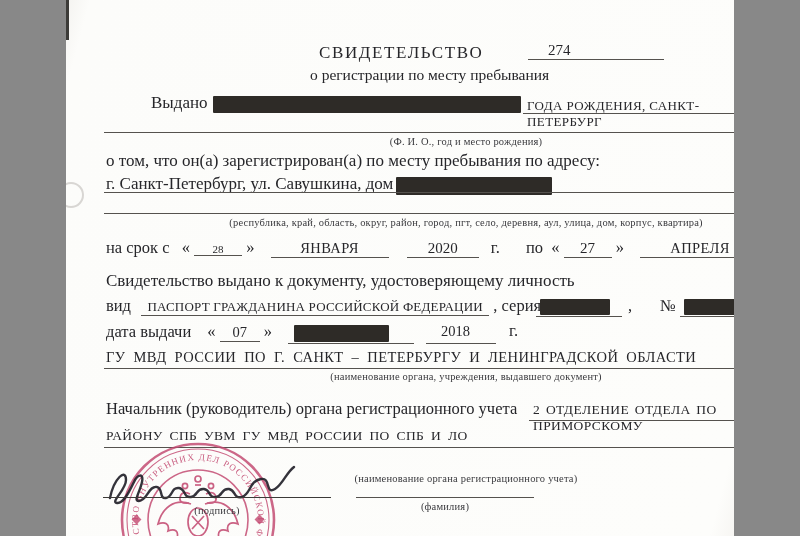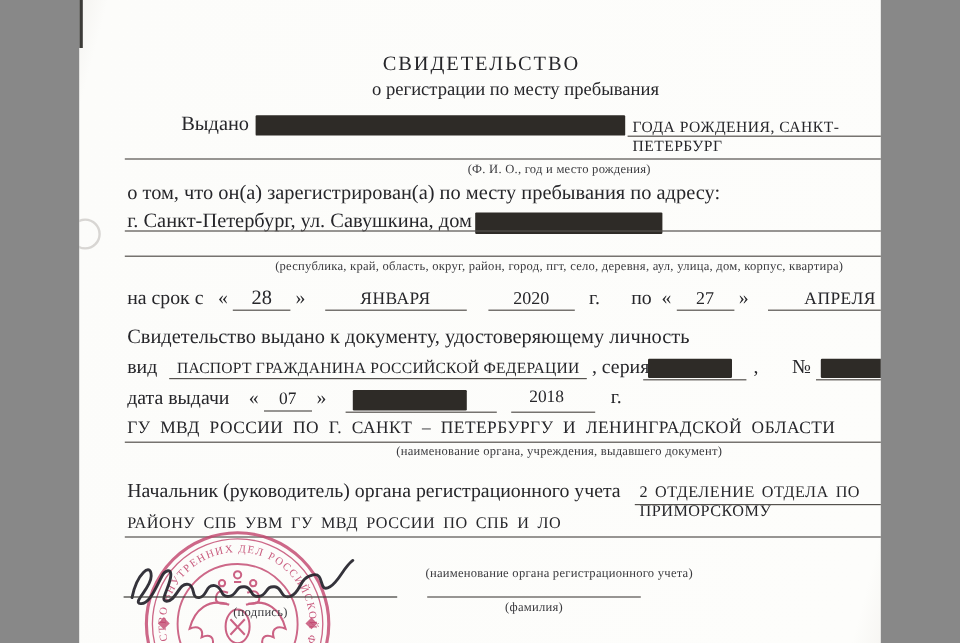--- a/index.html
+++ b/index.html
@@ -27,41 +27,42 @@
 <body>
 
 <div class="page">
 
   <div class="artifact-strip"></div>
   <div class="artifact-arc"></div>
 
   <div class="abs" style="left:668px;top:12px;font-size:15px;">Форма № 3</div>
 
   <div class="abs" style="left:253px;top:43px;font-size:17px;letter-spacing:1.6px;">СВИДЕТЕЛЬСТВО</div>
+  <div class="abs" style="left:462px;top:42px;width:116px;border-bottom:1.4px solid #55524e;padding-left:20px;font-size:15px;">274</div>
   <div class="abs" style="left:244px;top:66px;font-size:15.5px;">о регистрации по месту пребывания</div>
 
   <div class="abs" style="left:85px;top:93px;font-size:17px;">Выдано</div>
   <div class="redact" style="left:147px;top:96px;width:308px;height:17px;"></div>
   <div class="abs b caps" style="left:461px;top:98px;font-size:13px;">ГОДА РОЖДЕНИЯ, САНКТ-ПЕТЕРБУРГ</div>
   <div class="ln" style="left:457px;top:113px;width:308px;"></div>
   <div class="ln" style="left:38px;top:132px;width:727px;"></div>
   <div class="abs cap center800" style="top:136px;">(Ф. И. О., год и место рождения)</div>
 
   <div class="abs" style="left:40px;top:151px;font-size:17px;">о том, что он(а) зарегистрирован(а) по месту пребывания по адресу:</div>
 
   <div class="abs" style="left:40px;top:174px;font-size:17px;">г. Санкт-Петербург, ул. Савушкина, дом</div>
   <div class="redact" style="left:330px;top:177px;width:156px;height:18px;"></div>
   <div class="ln" style="left:38px;top:192px;width:727px;"></div>
   <div class="ln" style="left:38px;top:213px;width:727px;"></div>
   <div class="abs cap center800" style="top:217px;">(республика, край, область, округ, район, город, пгт, село, деревня, аул, улица, дом, корпус, квартира)</div>
 
   <div class="row" style="left:40px;top:238px;font-size:16.5px;">
     <span>на срок с</span>
     <span style="margin-left:8px;">«</span>
-    <span class="uline b" style="width:48px;font-size:17px;">28</span>
+    <span class="uline b" style="width:48px;font-size:11px;">28</span>
     <span>»</span>
     <span class="uline b caps" style="width:118px;margin-left:12px;font-size:14.5px;">ЯНВАРЯ</span>
     <span class="uline b" style="width:72px;margin-left:14px;font-size:15px;">2020</span>
     <span style="margin-left:8px;">г.</span>
     <span style="margin-left:22px;">по</span>
     <span style="margin-left:4px;">«</span>
     <span class="uline b" style="width:48px;font-size:15px;">27</span>
     <span>»</span>
     <span class="uline b caps" style="width:120px;margin-left:12px;font-size:14.5px;">АПРЕЛЯ</span>
     <span class="uline b" style="width:68px;margin-left:12px;font-size:15px;">2020</span>

